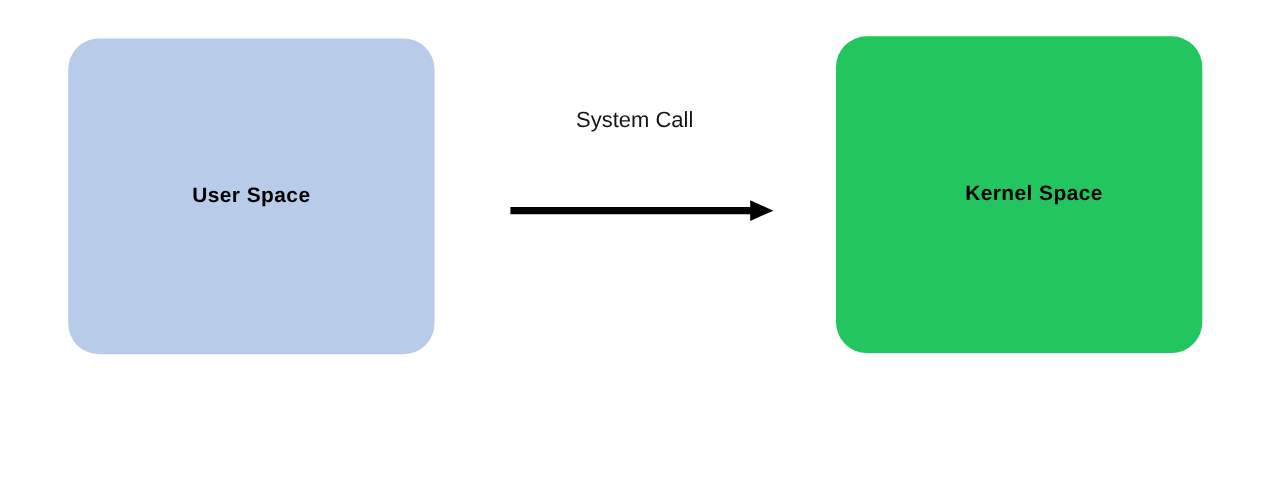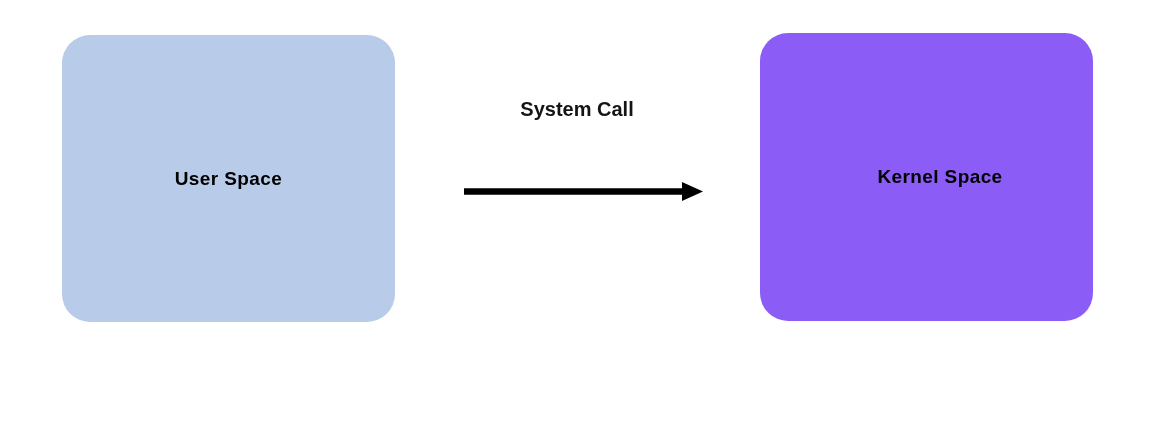--- a/index.html
+++ b/index.html
@@ -55,39 +55,39 @@
     height: 40px;
   }
   #arrow-caption {
     position: absolute;
     left: 452px;
     top: 95px;
     width: 250px;
     text-align: center;
     font-family: "Liberation Sans", sans-serif;
     font-size: 20px;
-    font-weight: bold;
+    font-weight: normal;
     color: #141414;
     line-height: 28px;
     white-space: nowrap;
   }
   .caption-line {
     display: block;
   }
 </style>
 </head>
 <body>
 
 <div id="canvas" style="background: rgb(255, 255, 255);">
 
   <div class="box" id="user-space-box" style="background-color: rgb(184, 203, 232);">
     <span class="box-label" style="color: rgb(0, 0, 0);">User Space</span>
   </div>
 
-  <div class="box" id="kernel-space-box" style="background-color: #8b5cf6; padding-left: 27px;">
+  <div class="box" id="kernel-space-box" style="background-color: #22c55e; padding-left: 27px;">
     <span class="box-label" style="color: rgb(0, 0, 0);">Kernel Space</span>
   </div>
 
   <div id="arrow-caption" style="color: rgb(20, 20, 20);">
     <span class="caption-line">System Call</span>
   </div>
 
   <div id="arrow-group">
     <svg width="250" height="40" viewBox="0 0 250 40">
       <line x1="4" y1="19.5" x2="225" y2="19.5" stroke="#000000" stroke-width="6.5"></line>

